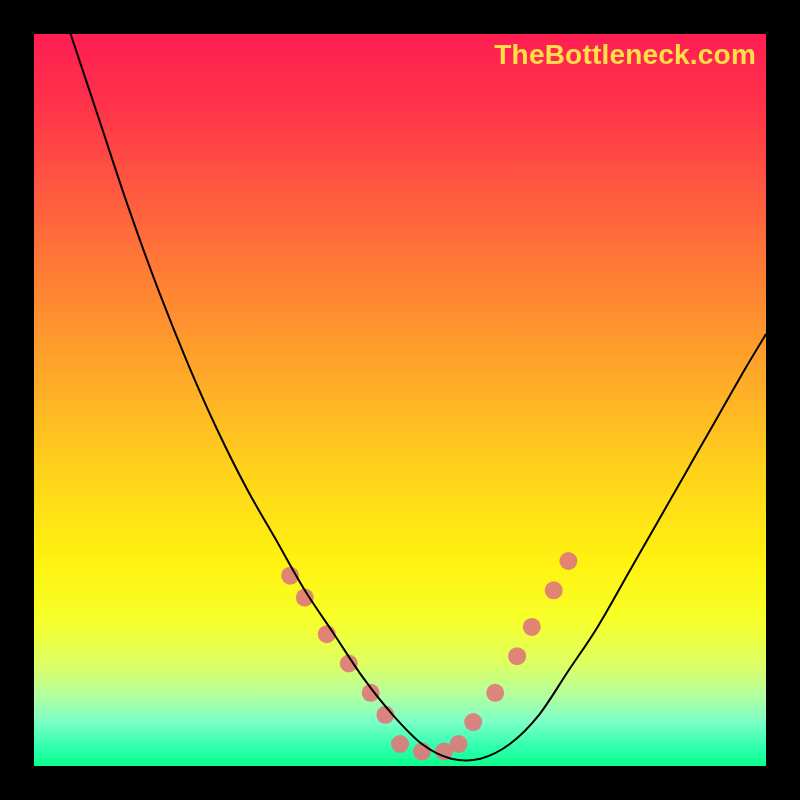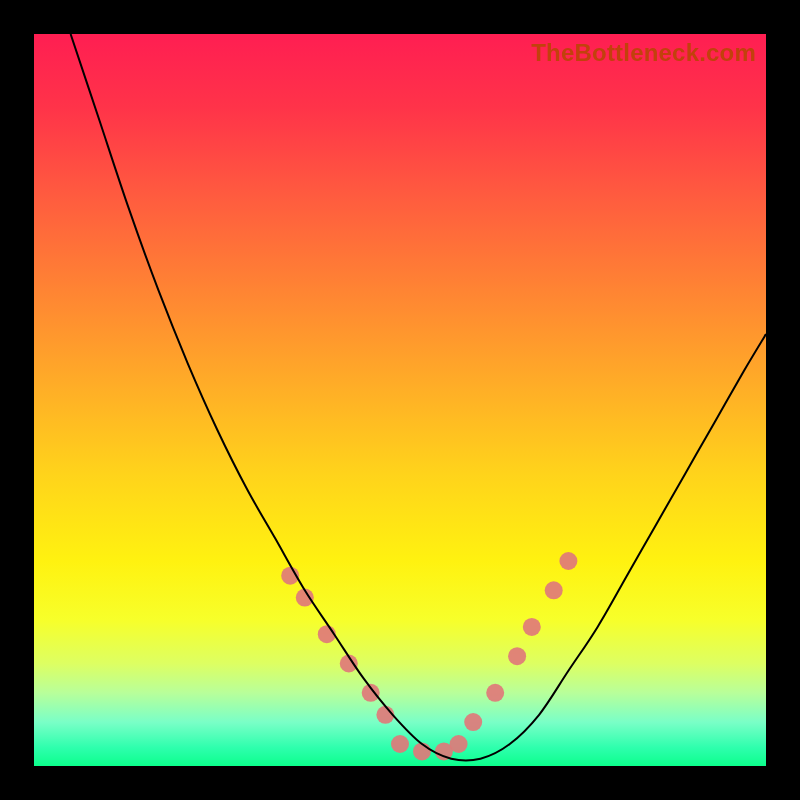--- a/index.html
+++ b/index.html
@@ -20,23 +20,23 @@
   }
   .gradient-bg {
     position: absolute;
     left: 0; top: 0; width: 100%; height: 100%;
   }
   .watermark {
     position: absolute;
     top: 5px;
     right: 10px;
     font-family: Arial, Helvetica, sans-serif;
-    font-size: 24px;
+    font-size: 28px;
     font-weight: 600;
-    color: #c2410c;
+    color: #fde047;
     letter-spacing: 0.2px;
   }
   svg.curve {
     position: absolute;
     left: 0; top: 0;
     width: 100%; height: 100%;
   }
 </style>
 </head>
 <body>

